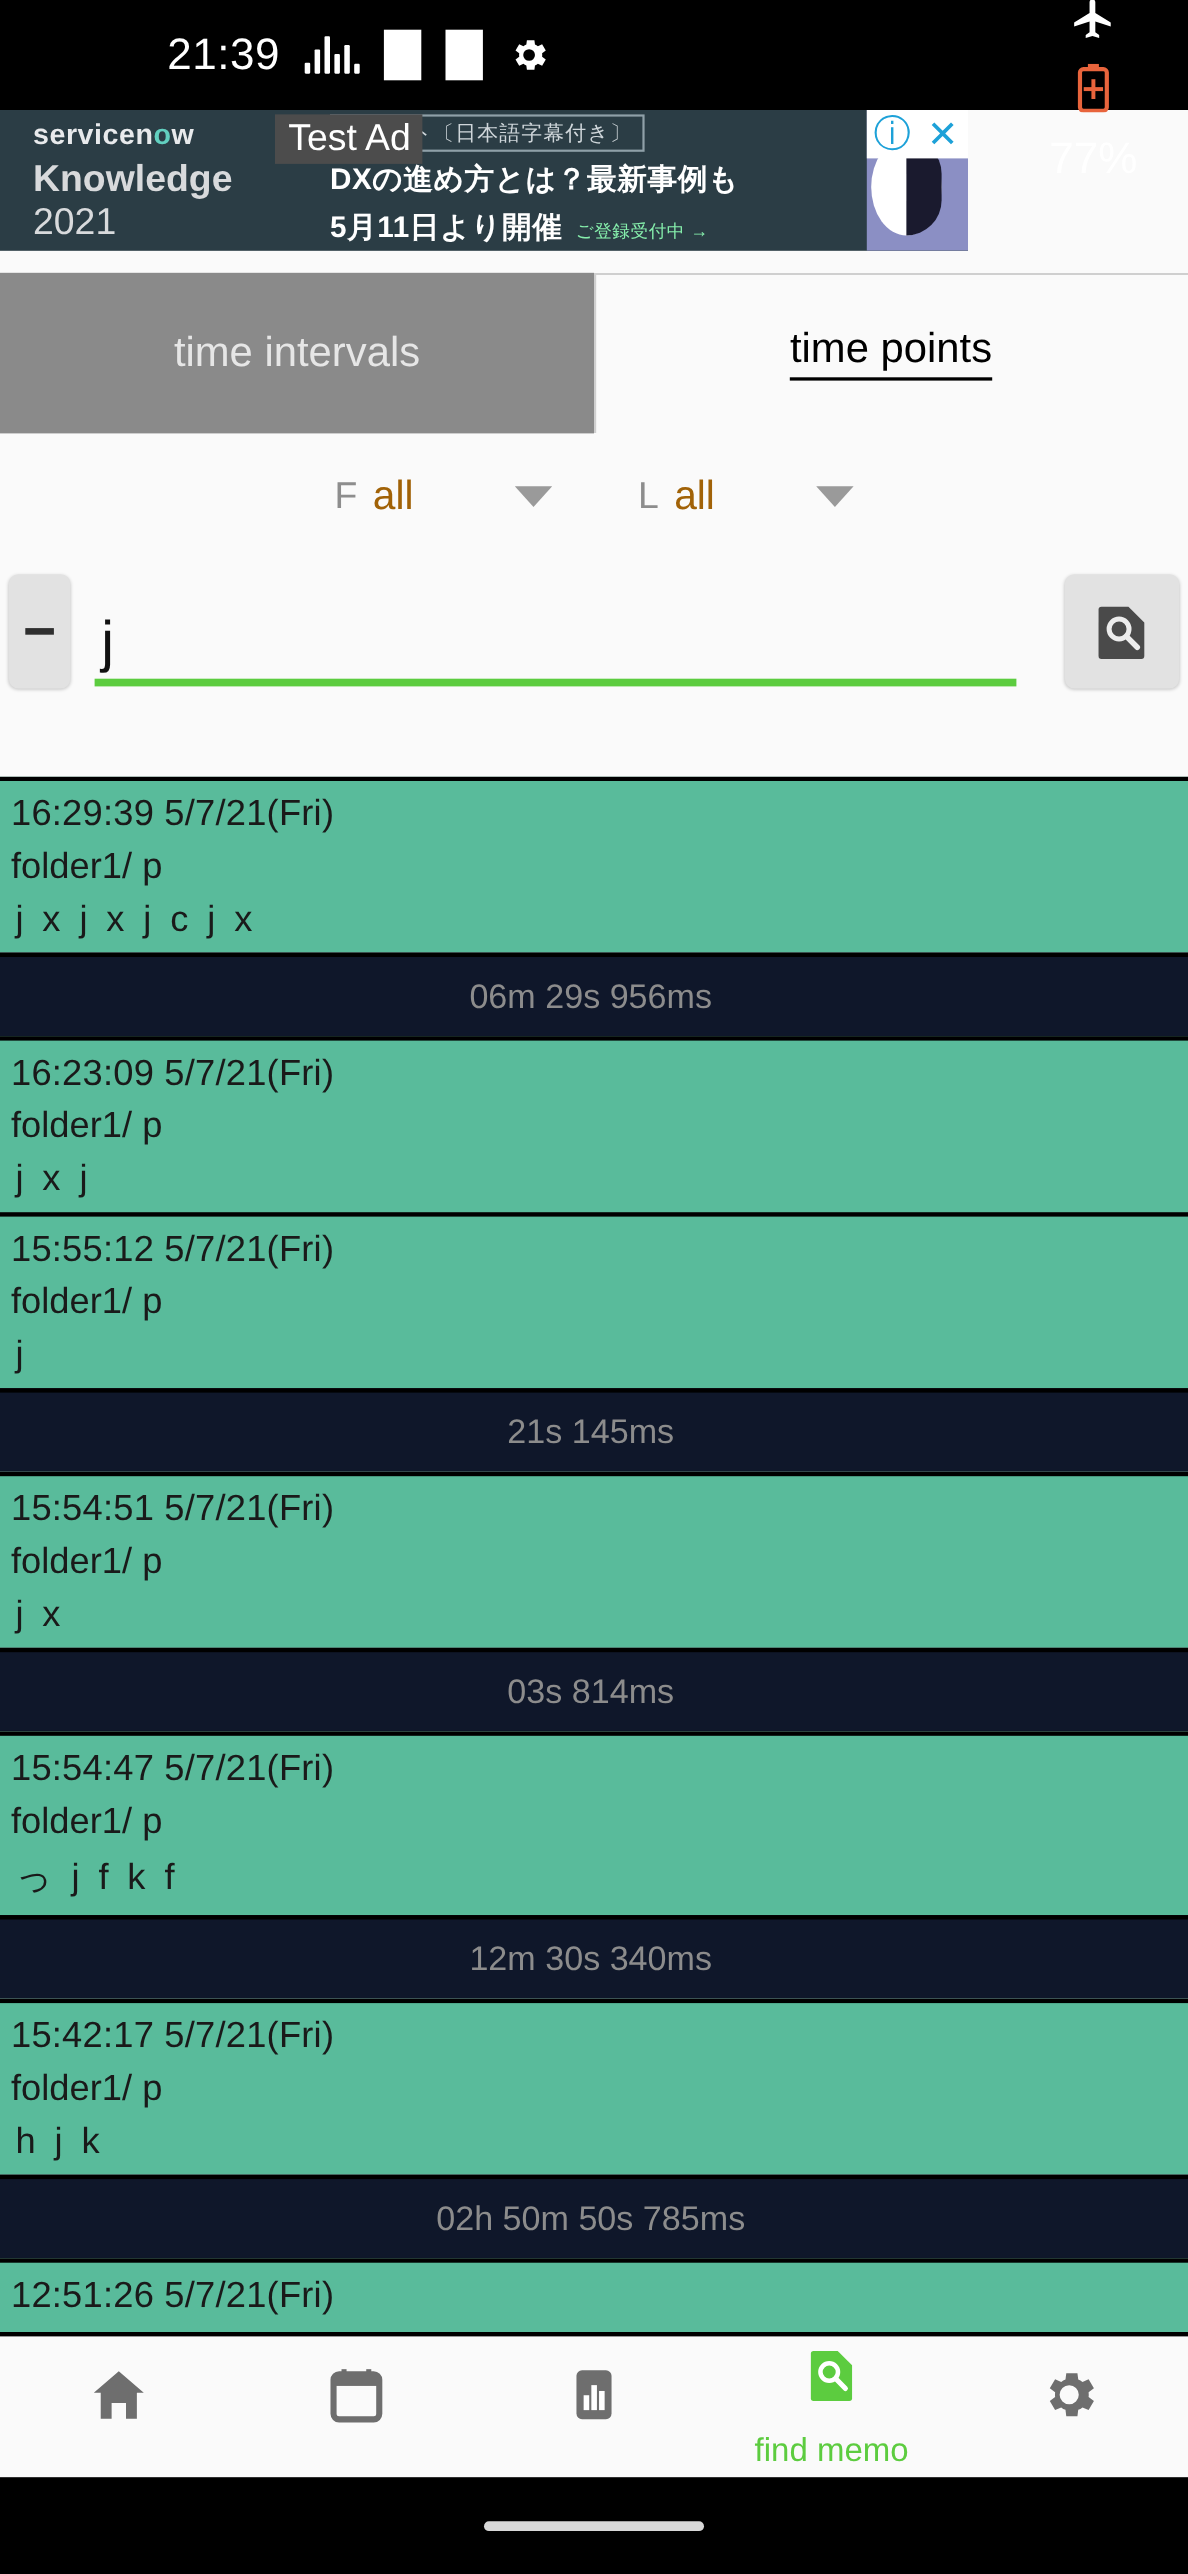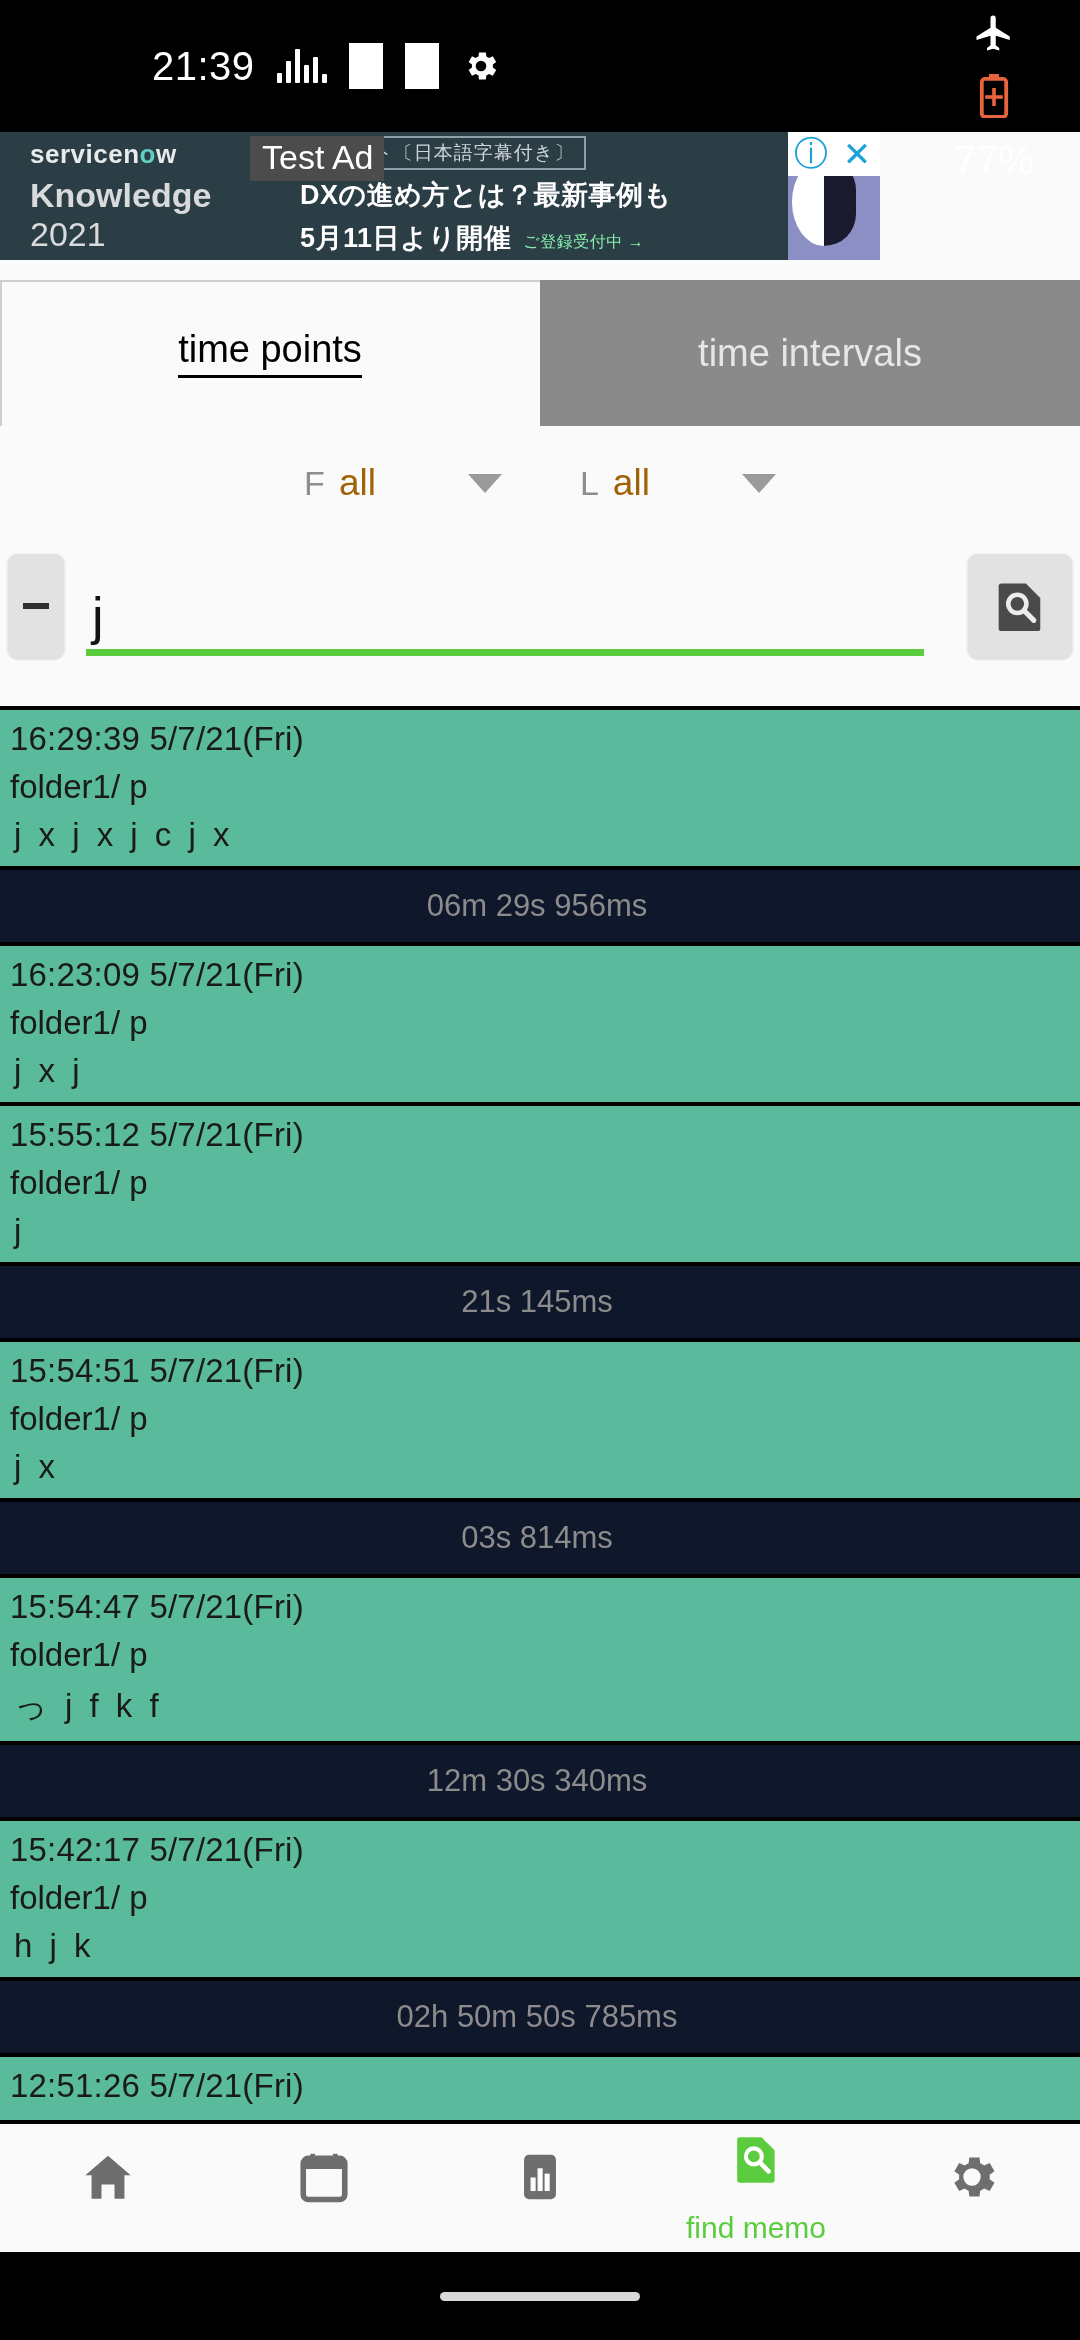--- a/index.html
+++ b/index.html
@@ -6,21 +6,21 @@
   html, body {
     width: 1080px; height: 2340px;
     background: #000;
     font-family: "Liberation Sans", sans-serif;
     overflow: hidden;
   }
   .screen { position: relative; width: 1080px; height: 2340px; background:#fafafa; }
 
   
   .statusbar {
-    height: 132px; background:#000; color:#fff;
+    height: 100px; background:#000; color:#fff;
     display:flex; align-items:center; justify-content:space-between;
     padding: 0 46px 0 0;
   }
   .sb-left { display:flex; align-items:center; gap:22px; padding-left:152px; }
   .sb-clock { font-size:40px; letter-spacing:0.5px; font-weight:400; }
   .sb-right { display:flex; align-items:center; gap:20px;flex-direction:column; }
   .sb-batt-text { font-size:40px; }
   .icon-sq { width:34px; height:46px; background:#fff; display:block; }
   .eq { display:flex; align-items:flex-end; gap:4px; height:34px; }
   .eq i { display:block; width:5px; background:#fff; border-radius:1px; }
@@ -147,25 +147,25 @@
         <div class="ad-moon"></div>
         <div class="ad-badges">
           <div>ⓘ</div>
           <div>✕</div>
         </div>
       </div>
     </div>
   </div>
 
   <div class="tabrow">
+    <div class="tab inactive">
+      <span class="lbl">time intervals</span>
+    </div>
     <div class="tab active">
       <span class="lbl">time points</span>
-    </div>
-    <div class="tab inactive">
-      <span class="lbl">time intervals</span>
     </div>
   </div>
 
   <div class="filters">
     <div class="filt">
       <span class="pre">F</span>
       <span class="val">all</span>
       <span class="caret"></span>
     </div>
     <div class="gap"></div>

